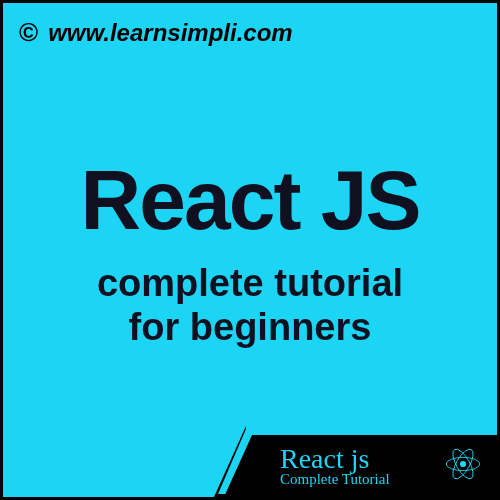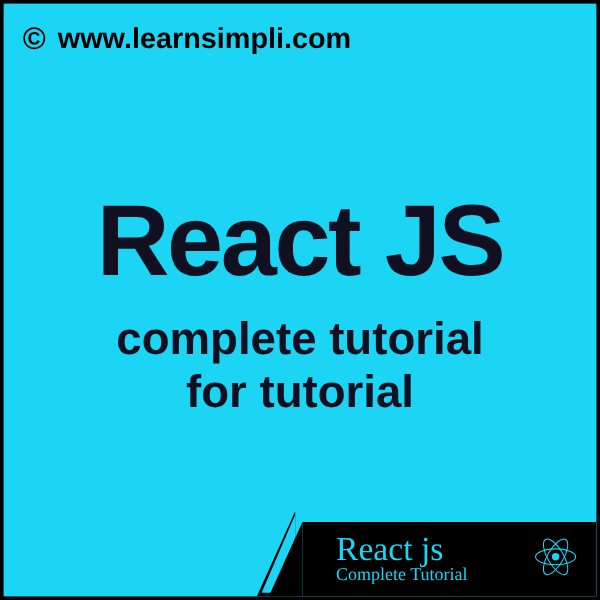--- a/index.html
+++ b/index.html
@@ -22,20 +22,21 @@
     }
     .copyright-symbol {
       font-size: 26px;
       font-weight: bold;
       color: #000;
     }
     .site-url {
       font-size: 24px;
       font-weight: bold;
       color: #000;
+      font-style: italic;
     }
     .main-content {
       position: absolute;
       top: 155px;
       left: 0;
       right: 0;
       text-align: center;
     }
     .title {
       font-size: 84px;
@@ -124,21 +125,21 @@
 
 <div class="header">
   <span class="copyright-symbol">©</span>
   <span class="site-url">www.learnsimpli.com</span>
 </div>
 
 <div class="main-content">
   <div class="title">React JS</div>
   <div class="subtitle">
     <div>complete tutorial</div>
-    <div>for tutorial</div>
+    <div>for beginners</div>
   </div>
 </div>
 
 <div class="badge">
   <div class="badge-accent"></div>
   <div class="badge-text">
     <span class="badge-title">React js</span>
     <span class="badge-subtitle">Complete Tutorial</span>
   </div>
   <span class="react-icon">

